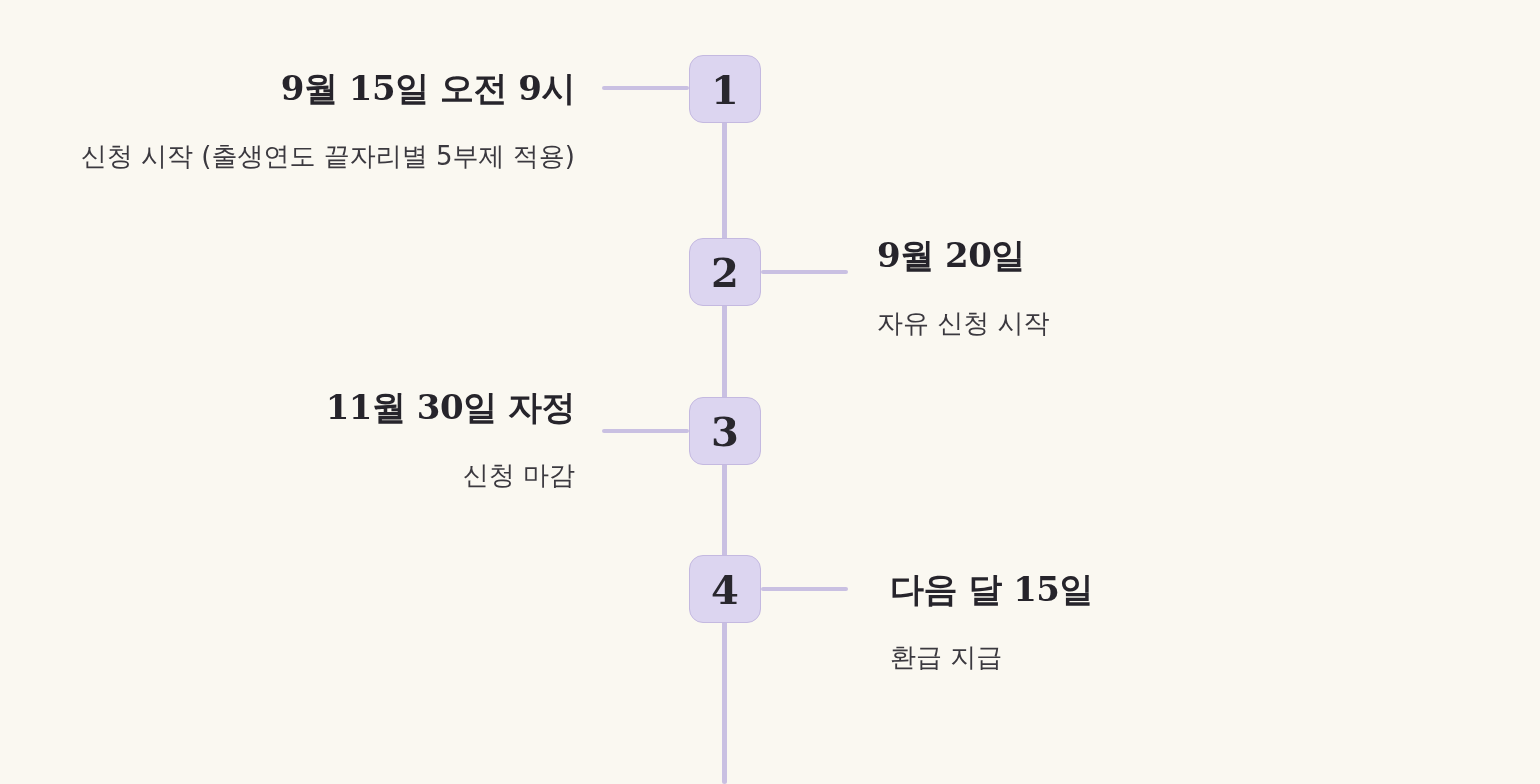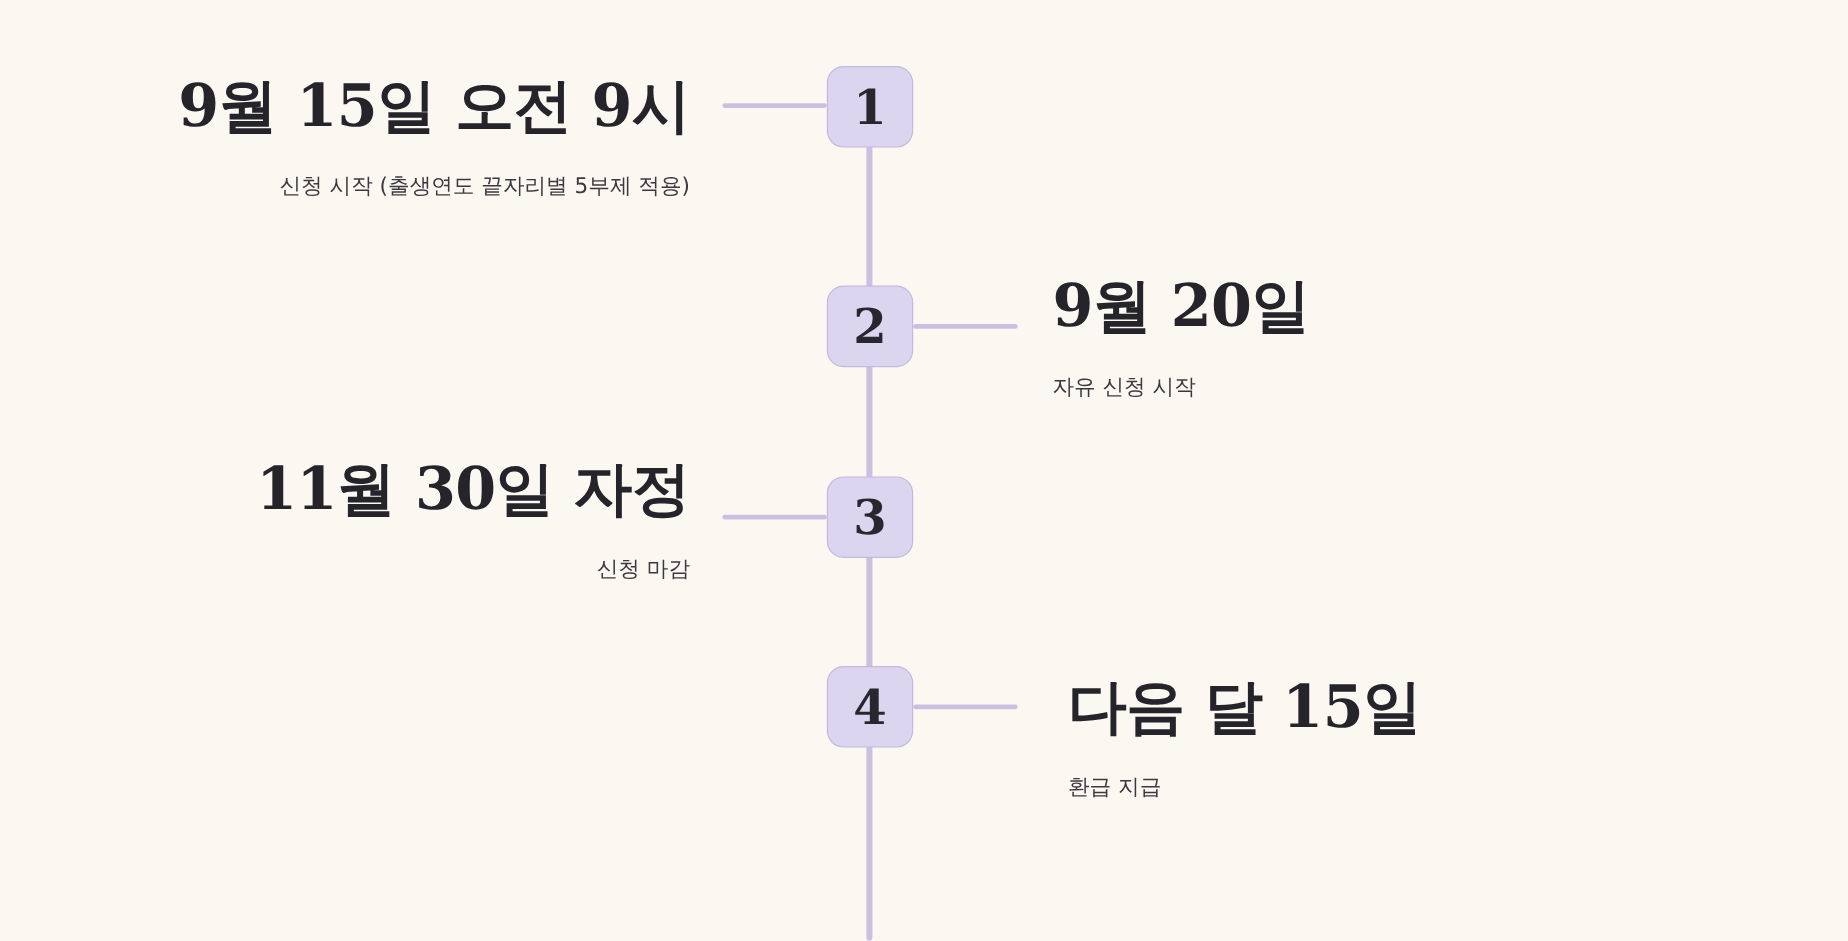--- a/index.html
+++ b/index.html
@@ -78,30 +78,30 @@
     text-align: left;
   }
   .milestone.m1 { top: 67px; }
   .milestone.m2 { top: 234px; }
   .milestone.m3 { top: 386px; }
   .milestone.m4 { top: 568px; margin-left: 13px; }
 
   .milestone-title {
     font-family: "DejaVu Serif", "Liberation Serif", serif;
     font-weight: 700;
-    font-size: 49px;
+    font-size: 34px;
     line-height: 42px;
     color: #26242b;
     letter-spacing: -0.5px;
     white-space: nowrap;
   }
   .milestone-desc {
     margin-top: 31px;
     font-family: "DejaVu Sans", "Liberation Sans", sans-serif;
-    font-size: 18px;
+    font-size: 26px;
     line-height: 32px;
     color: #3b393f;
     white-space: nowrap;
   }
 </style>
 </head>
 <body style="--bg: #faf8f1; --line: #c9c0e2; --nodeFill: #dcd5f0; --nodeBorder: #c4b9e0;">
 
 <div class="canvas">
 

